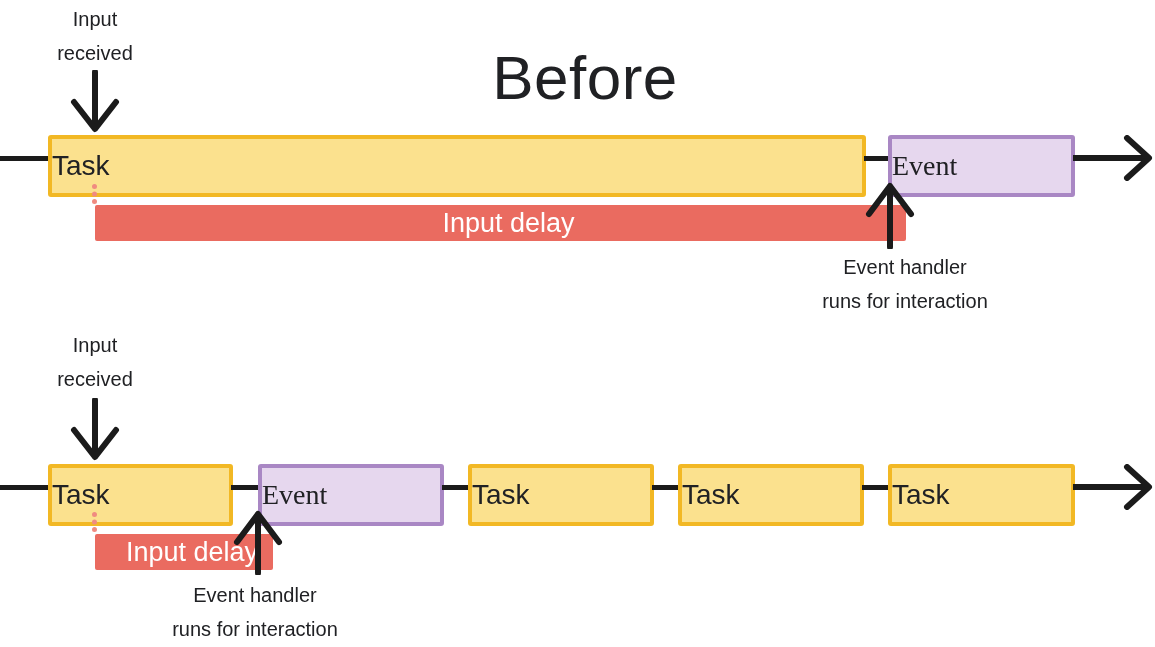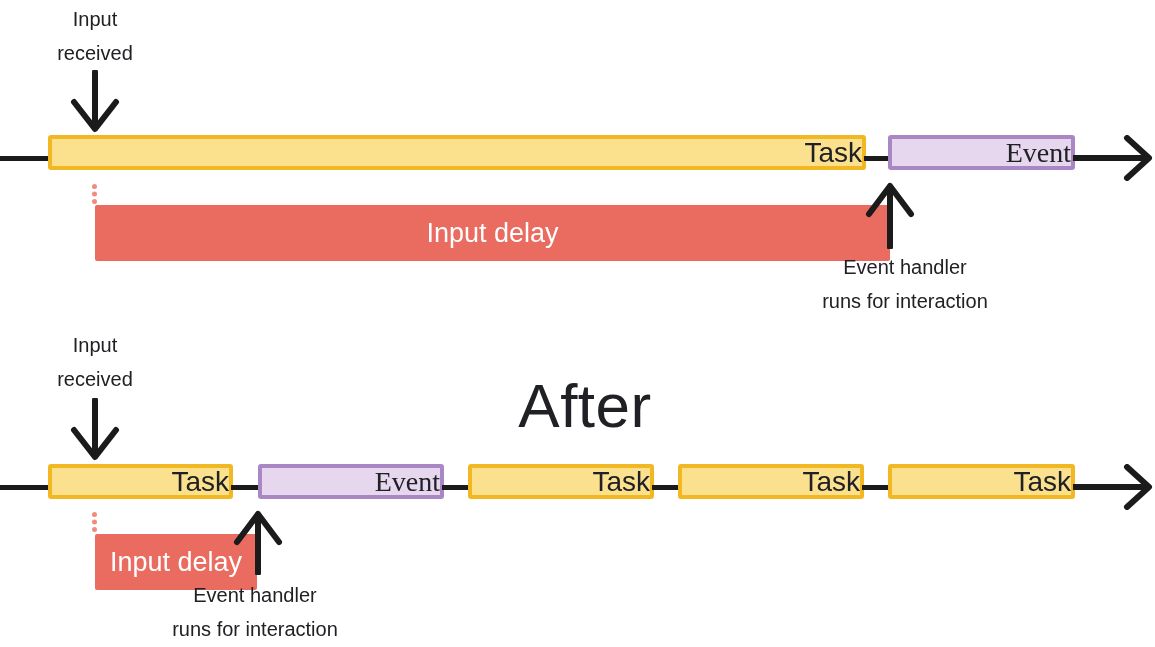--- a/index.html
+++ b/index.html
@@ -21,64 +21,66 @@
   }
   .note{
     font-size:20px;
     line-height:34px;
     text-align:center;
     color:var(--text, #202124);
   }
   .box{
     position:absolute;
     box-sizing:border-box;
-    height:35px;
+    height:62px;
     display:flex;
     align-items:center;
-    justify-content:flex-end;
+    justify-content:flex-start;
     font-size:28px;
     border-radius:3px;
   }
   .task{
     background:var(--task-fill, #FBE18E);
     border:4px solid var(--task-border, #F2B824);
   }
   .event{
     background:var(--event-fill, #E6D7EE);
     border:4px solid var(--event-border, #A987C4);
     font-family:Liberation Serif, serif;
   }
   .tl-line{
     position:absolute;
     height:5px;
     background:var(--line, #1B1B1B);
   }
   .delay{
     position:absolute;
-    height:56px;
+    height:36px;
     background:var(--delay-fill, #EA6B60);
     color:var(--delay-text, #FFFFFF);
     display:flex;
     align-items:center;
     justify-content:center;
     font-size:27px;
     border-radius:2px;
+    padding-left:16px;
   }
   .dotline{
     position:absolute;
     width:0;
     border-left:5px dotted var(--delay-dot, #F08B80);
   }
   .arrow{stroke:var(--line, #1B1B1B);stroke-width:6;fill:none;stroke-linecap:round;stroke-linejoin:round;}
 </style>
 </head>
 <body>
 
 <div class="canvas">
 
+  <div class="abs title" style="left:385px;top:44px;width:400px;">Before</div>
 
   <div class="abs note" style="left:15px;top:2px;width:160px;">
     <div>Input</div>
     <div>received</div>
   </div>
 
   <svg class="abs" style="left:65px;top:70px;" width="60" height="64" viewBox="0 0 60 64">
     <path class="arrow" d="M30 2 L30 58"></path>
     <path class="arrow" d="M9 32 L30 59 L51 32"></path>
   </svg>
@@ -109,21 +111,20 @@
   <svg class="abs" style="left:860px;top:181px;" width="60" height="68" viewBox="0 0 60 68">
     <path class="arrow" d="M30 66 L30 6"></path>
     <path class="arrow" d="M9 33 L30 5 L51 33"></path>
   </svg>
 
   <div class="abs note" style="left:740px;top:250px;width:330px;">
     <div>Event handler</div>
     <div>runs for interaction</div>
   </div>
 
-  <div class="abs title" style="left:385px;top:372px;width:400px;">After</div>
 
   <div class="abs note" style="left:15px;top:328px;width:160px;">
     <div>Input</div>
     <div>received</div>
   </div>
 
   <svg class="abs" style="left:65px;top:398px;" width="60" height="64" viewBox="0 0 60 64">
     <path class="arrow" d="M30 2 L30 58"></path>
     <path class="arrow" d="M9 32 L30 59 L51 32"></path>
   </svg>

